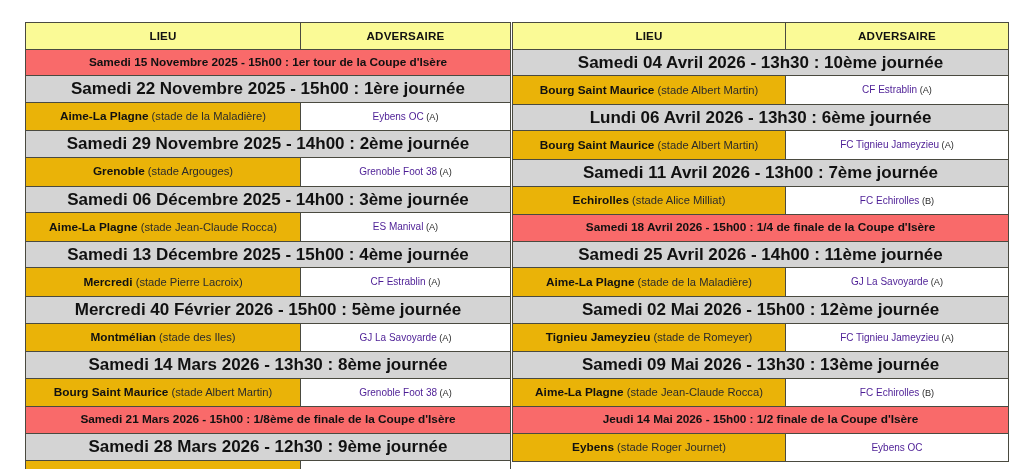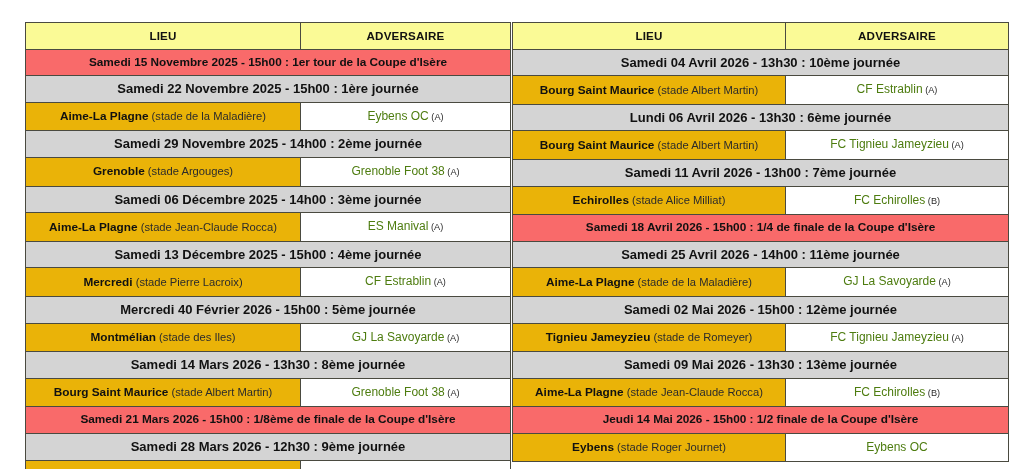--- a/index.html
+++ b/index.html
@@ -47,21 +47,21 @@
     background: #fafa96;
     font-weight: bold;
     font-size: 11.8px;
     letter-spacing: 0.2px;
   }
 
   
   .row-date td {
     background: #d4d4d4;
     font-weight: bold;
-    font-size: 13px;
+    font-size: 17px;
   }
   
   .row-cup td {
     background: #f96a6a;
     font-weight: bold;
     font-size: 11.8px;
     margin-left: 10px;
   }
   
   .row-match .cell-lieu {
@@ -73,22 +73,22 @@
   .cell-lieu .club {
     font-weight: bold;
     font-size: 11.8px;
   }
   .cell-lieu .stade {
     font-weight: normal;
     font-size: 11.2px;
     color: #2b2b2b;
   }
   .cell-adv .opp {
-    font-size: 12px;
-    color: #4d7c0f;
+    font-size: 10px;
+    color: #4c1d95;
   }
   .cell-adv .lvl {
     font-size: 9.2px;
     color: #2b2b2b;
   }
   .col-lieu { width: 275px; }
   .col-adv  { width: 210px; }
   .col-lieu-r { width: 273px; }
   .col-adv-r  { width: 223px; }
 </style>

